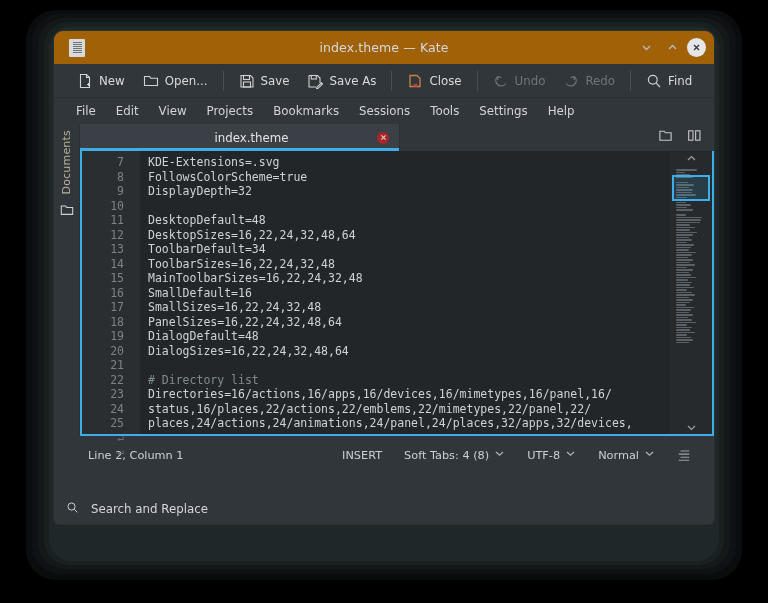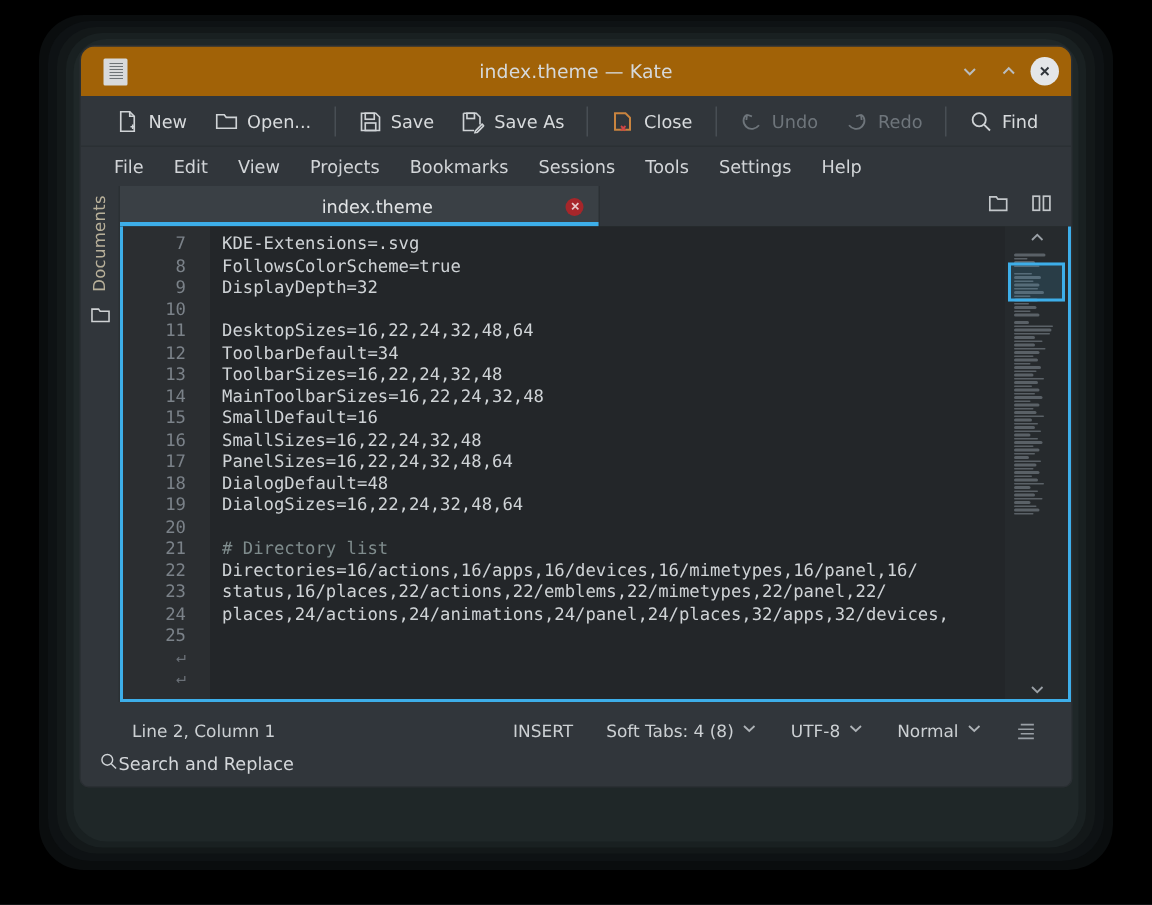--- a/index.html
+++ b/index.html
@@ -304,24 +304,25 @@
   #sb-spacer { flex: 1 1 auto; }
   .chev { color: #aeb3b7; }
 
   
   #searchbar {
     height: 30px;
     background: #31363b;
     display: flex;
     align-items: center;
     padding-left: 12px;
-    gap: 0;
+    gap: 12px;
     font-size: 11.8px;
     color: #d4d7da;
     flex: 0 0 auto;
+    margin-top: 32px;
   }
 </style>
 </head>
 <body>
 
 <div id="desktop">
   <div class="shadow-ring ring1"></div>
   <div class="shadow-ring ring2"></div>
   <div class="shadow-ring ring3"></div>
   <div class="shadow-ring ring4"></div>
@@ -519,20 +520,21 @@
               <div class="gline">25</div>
               <div class="gline gwrap">↵</div>
               <div class="gline gwrap">↵</div>
             </div>
           <div id="foldbar"></div>
           <div id="code">
               <div class="cline">KDE-Extensions=.svg</div>
               <div class="cline">FollowsColorScheme=true</div>
               <div class="cline">DisplayDepth=32</div>
               <div class="cline"></div>
+              <div class="cline">DesktopDefault=48</div>
               <div class="cline">DesktopSizes=16,22,24,32,48,64</div>
               <div class="cline">ToolbarDefault=34</div>
               <div class="cline">ToolbarSizes=16,22,24,32,48</div>
               <div class="cline">MainToolbarSizes=16,22,24,32,48</div>
               <div class="cline">SmallDefault=16</div>
               <div class="cline">SmallSizes=16,22,24,32,48</div>
               <div class="cline">PanelSizes=16,22,24,32,48,64</div>
               <div class="cline">DialogDefault=48</div>
               <div class="cline">DialogSizes=16,22,24,32,48,64</div>
               <div class="cline"></div>

